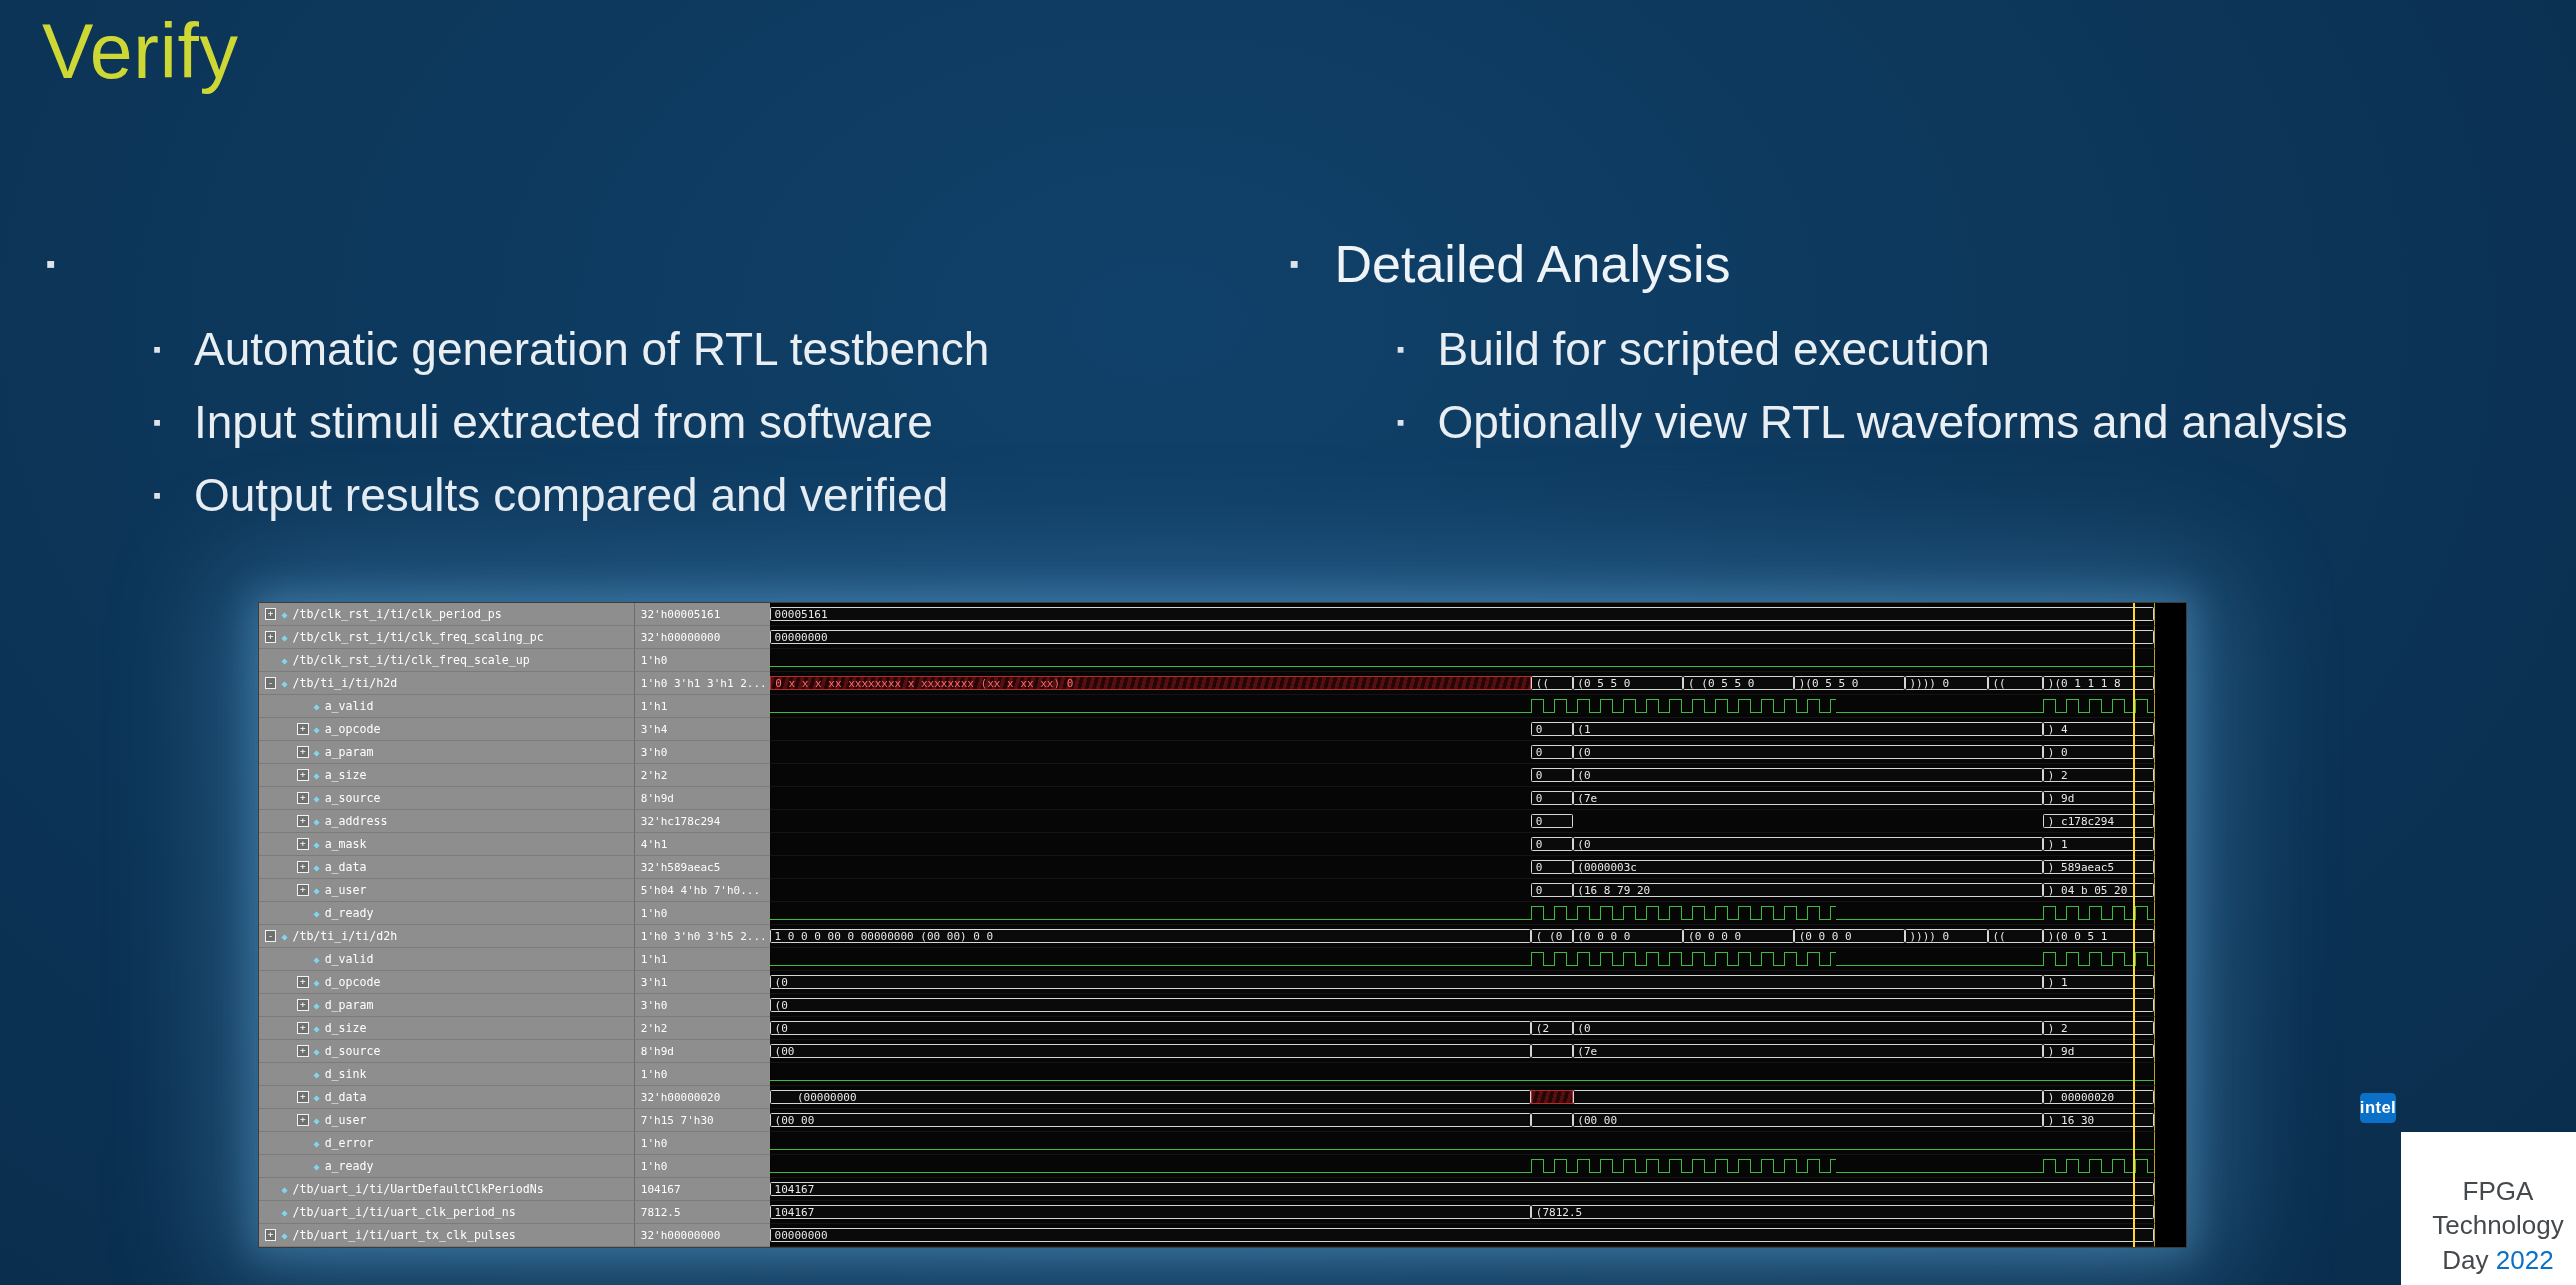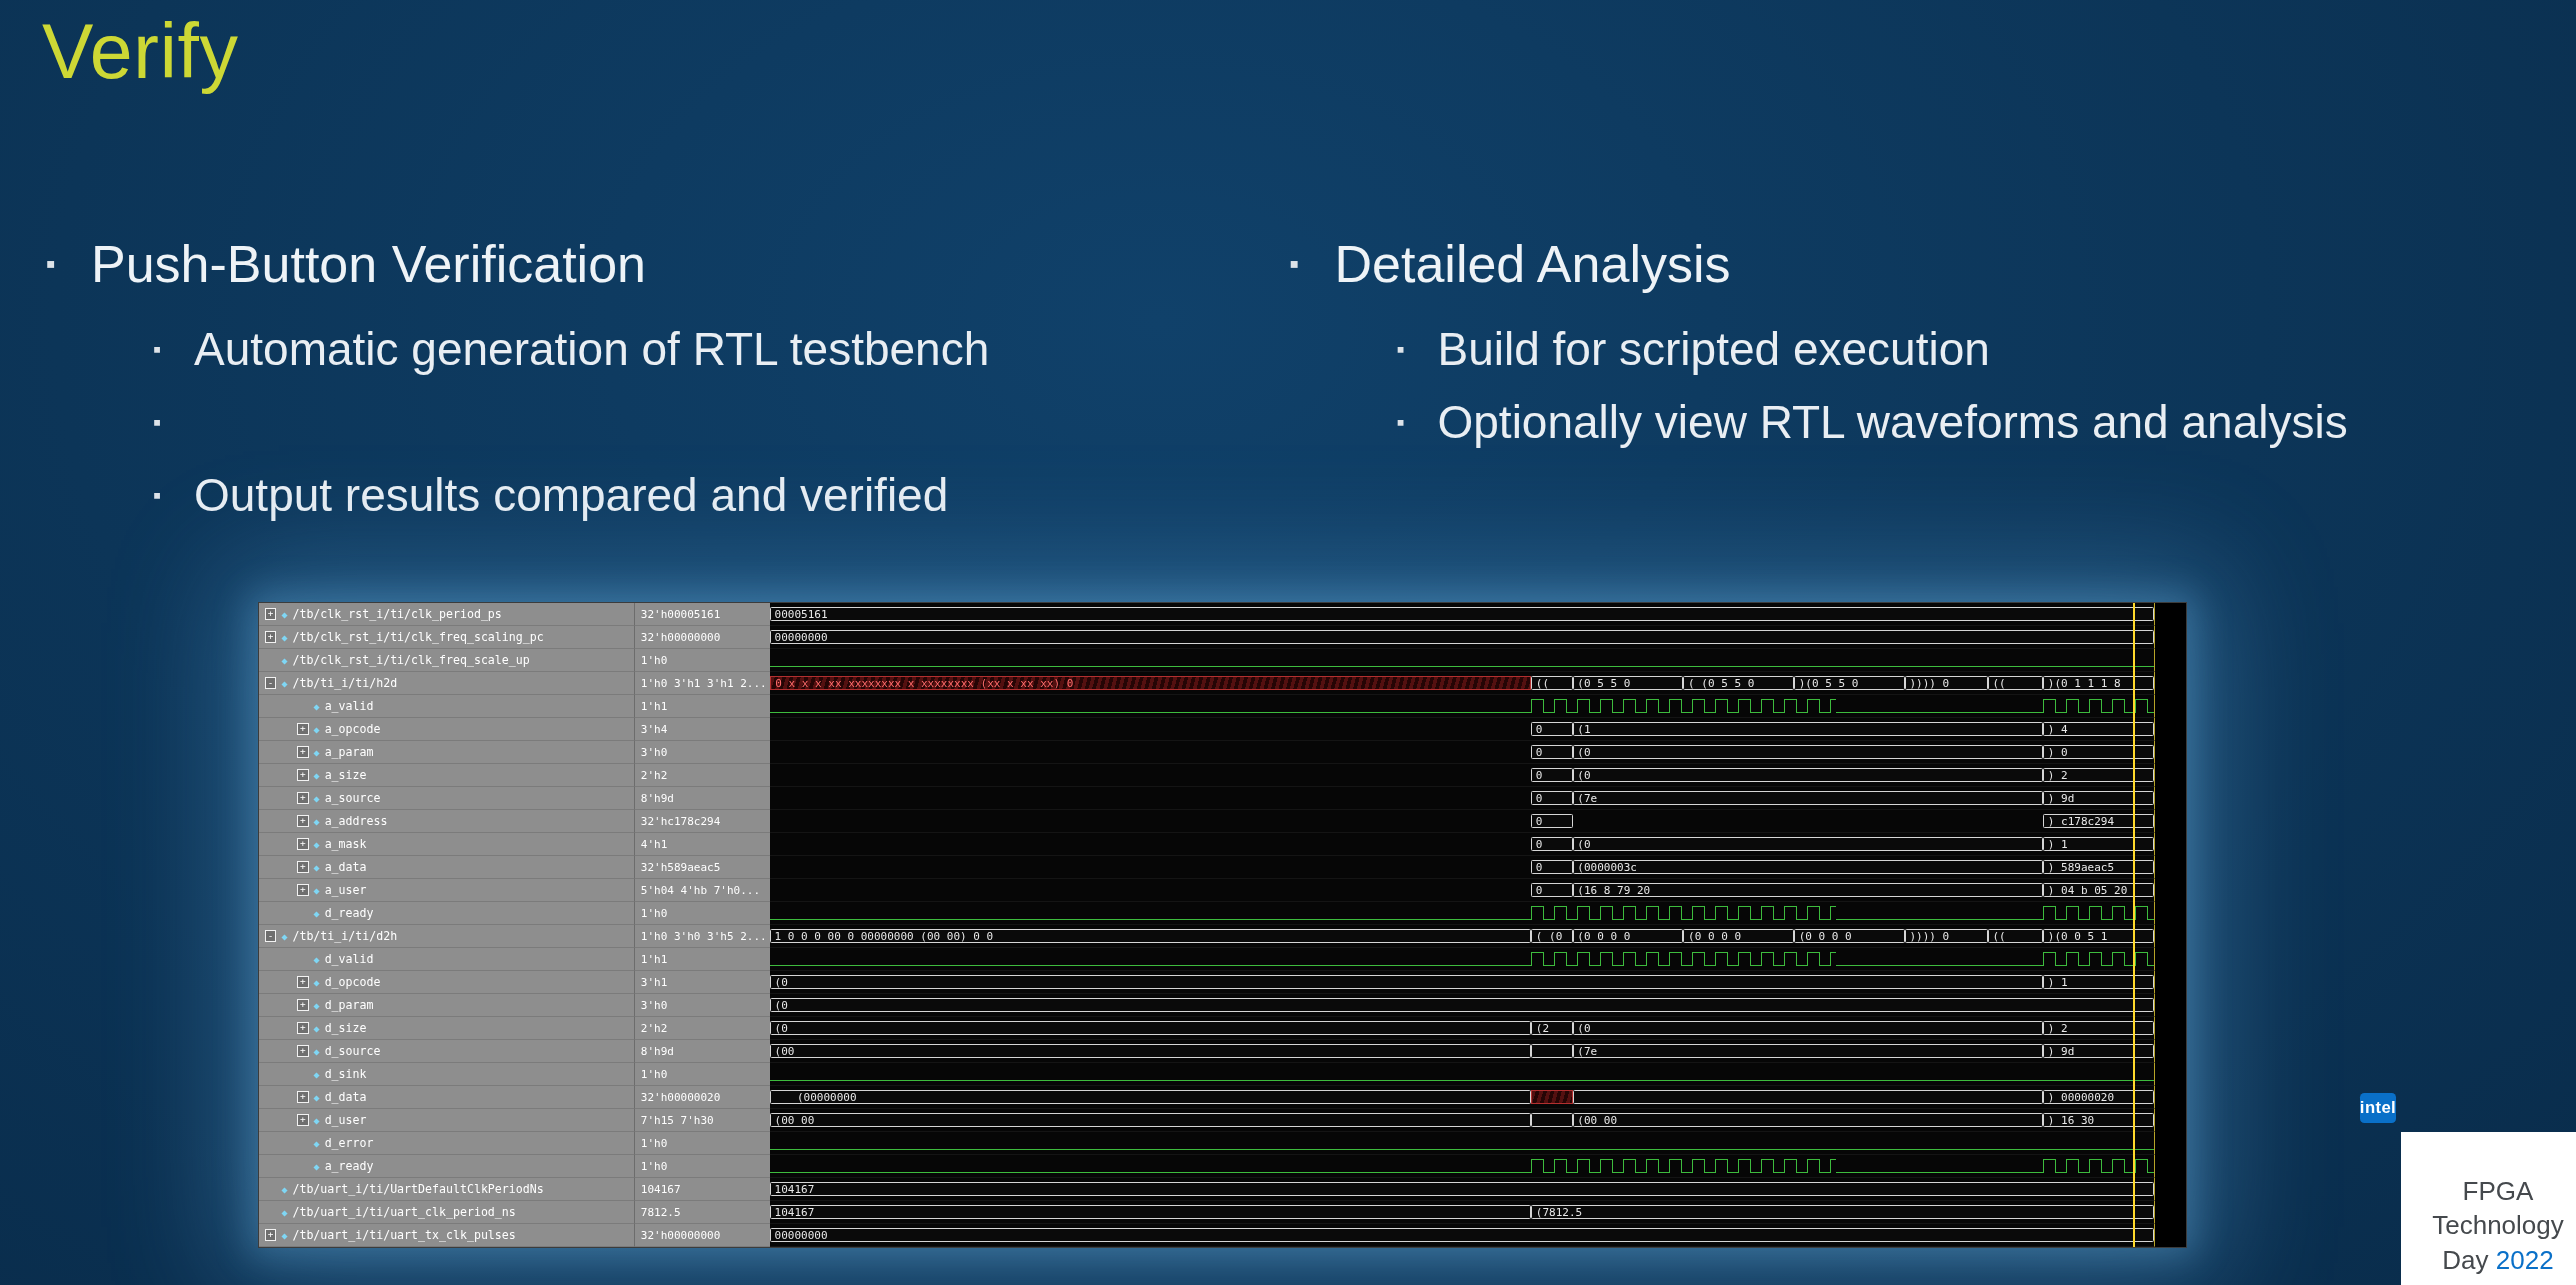--- a/index.html
+++ b/index.html
@@ -99,29 +99,29 @@
 <body>
 
 <div class="slide">
 
   <div class="title">Verify</div>
 
   <div class="cols">
     <div class="col">
       <div class="bullet-row">
         <span class="bullet">▪</span>
-        <span class="heading">Push-Button Verification</span>
       </div>
       <div class="subs">
         <div class="sub-row">
           <span class="sub-bullet">▪</span>
           <span class="sub-text">Automatic generation of RTL testbench</span>
         </div>
         <div class="sub-row">
           <span class="sub-bullet">▪</span>
+          <span class="sub-text">Input stimuli extracted from software</span>
         </div>
         <div class="sub-row">
           <span class="sub-bullet">▪</span>
           <span class="sub-text">Output results compared and verified</span>
         </div>
       </div>
     </div>
     <div class="col right">
       <div class="bullet-row">
         <span class="bullet">▪</span>

